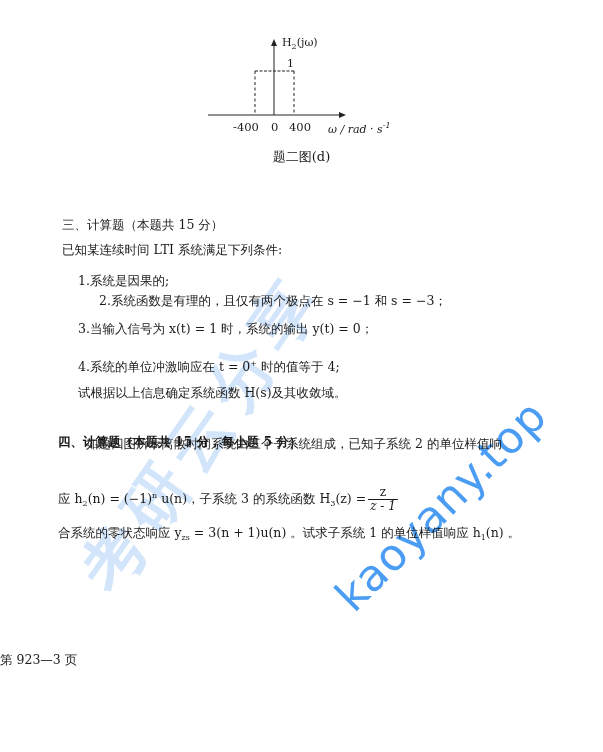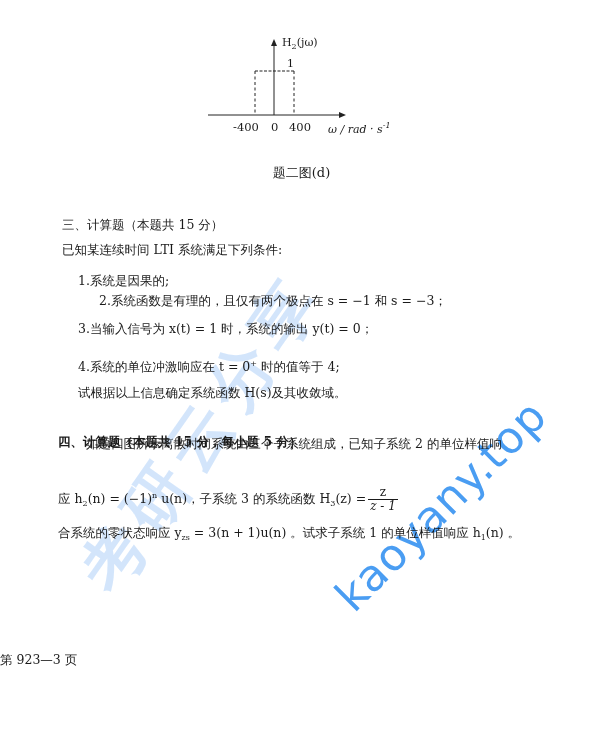--- a/index.html
+++ b/index.html
@@ -2,21 +2,21 @@
 <html><head>
   <meta charset="utf-8">
   <style>
     html, body { margin: 0; padding: 0; }
     body {
       width: 603px; height: 752px; background: #ffffff; position: relative; overflow: hidden;
       font-family: "DejaVu Serif", "Liberation Serif", serif; color: #1a1a1a;
     }
     .abs { position: absolute; white-space: nowrap; }
     .figure { position: absolute; left: 200px; top: 30px; width: 200px; height: 110px; }
-    .caption { left: 0; width: 603px; top: 164px; text-align: center; font-size: 13px; }
+    .caption { left: 0; width: 603px; top: 148px; text-align: center; font-size: 13px; }
     .q { font-size: 12.5px; line-height: 16px; }
     .bold { font-weight: bold; }
     .sub { font-size: 8px; vertical-align: -3px; }
     .sup { font-size: 8px; vertical-align: 5px; }
     .frac { display: inline-block; vertical-align: middle; text-align: center; font-size: 12px; line-height: 13px; margin: 0 2px; }
     .frac .num { display: block; border-bottom: 1px solid #1a1a1a; padding: 0 2px; }
     .frac .den { display: block; padding: 0 2px; font-style: italic; }
     .footer { left: 0; width: 603px; top: 652px; text-align: left; font-size: 12.5px; }
     .wm-cal {
       position: absolute; color: #cfe3fb; font-family: "DejaVu Serif", serif;

